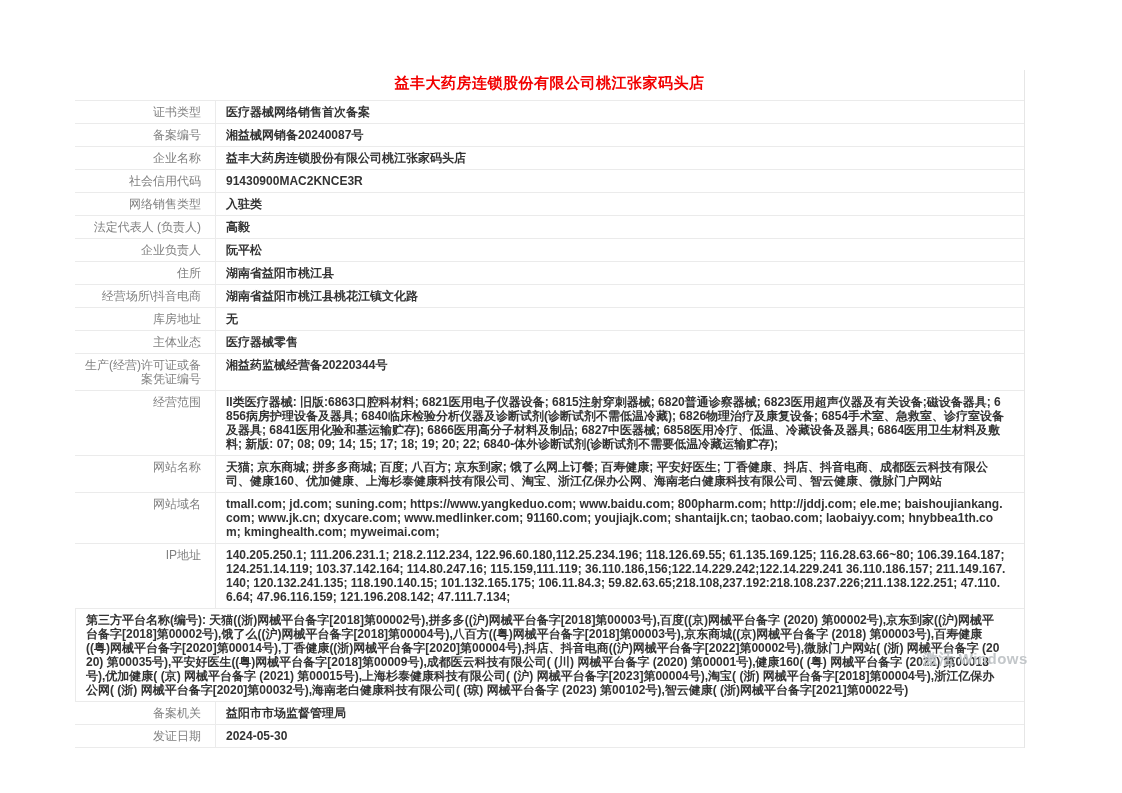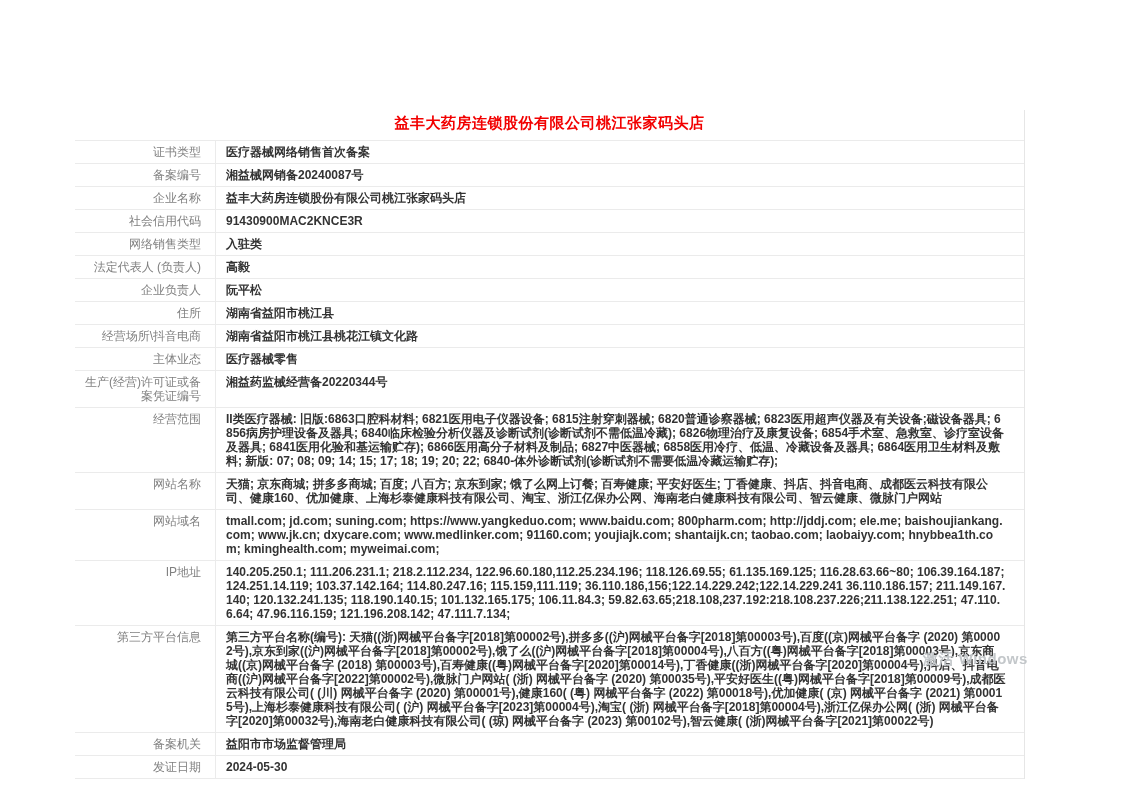--- a/index.html
+++ b/index.html
@@ -6,21 +6,20 @@
   body{
     width:1122px;height:793px;background:#ffffff;position:relative;overflow:hidden;
     font-family:"Liberation Sans","DejaVu Sans",sans-serif;
     -webkit-font-smoothing:antialiased;
   }
   .content{
     position:absolute;left:75px;top:70px;width:950px;
     border-right:1px solid #e6e6e6;
     box-sizing:border-box;
     background:#ffffff;
-    margin-top:40px;
   }
   .page-title{
     height:30px;line-height:26px;text-align:center;
     color:#f20000;font-size:15px;font-weight:bold;
     letter-spacing:0.5px;
   }
   .record-table{width:100%;}
   .row{
     display:flex;align-items:stretch;
     border-top:1px solid #ebebeb;
@@ -84,20 +83,24 @@
     </div>
     <div class="row">
       <div class="cell-label">住所</div>
       <div class="cell-value">湖南省益阳市桃江县</div>
     </div>
     <div class="row">
       <div class="cell-label">经营场所\抖音电商</div>
       <div class="cell-value">湖南省益阳市桃江县桃花江镇文化路</div>
     </div>
     <div class="row">
+      <div class="cell-label">库房地址</div>
+      <div class="cell-value">无</div>
+    </div>
+    <div class="row">
       <div class="cell-label">主体业态</div>
       <div class="cell-value">医疗器械零售</div>
     </div>
     <div class="row">
       <div class="cell-label">生产(经营)许可证或备案凭证编号</div>
       <div class="cell-value">湘益药监械经营备20220344号</div>
     </div>
     <div class="row">
       <div class="cell-label">经营范围</div>
       <div class="cell-value">II类医疗器械: 旧版:6863口腔科材料; 6821医用电子仪器设备; 6815注射穿刺器械; 6820普通诊察器械; 6823医用超声仪器及有关设备;磁设备器具; 6856病房护理设备及器具; 6840临床检验分析仪器及诊断试剂(诊断试剂不需低温冷藏); 6826物理治疗及康复设备; 6854手术室、急救室、诊疗室设备及器具; 6841医用化验和基运输贮存); 6866医用高分子材料及制品; 6827中医器械; 6858医用冷疗、低温、冷藏设备及器具; 6864医用卫生材料及敷料; 新版: 07; 08; 09; 14; 15; 17; 18; 19; 20; 22; 6840-体外诊断试剂(诊断试剂不需要低温冷藏运输贮存);</div>
@@ -108,21 +111,20 @@
     </div>
     <div class="row">
       <div class="cell-label">网站域名</div>
       <div class="cell-value">tmall.com; jd.com; suning.com; https://www.yangkeduo.com; www.baidu.com; 800pharm.com; http://jddj.com; ele.me; baishoujiankang.com; www.jk.cn; dxycare.com; www.medlinker.com; 91160.com; youjiajk.com; shantaijk.cn; taobao.com; laobaiyy.com; hnybbea1th.com; kminghealth.com; myweimai.com;</div>
     </div>
     <div class="row">
       <div class="cell-label">IP地址</div>
       <div class="cell-value">140.205.250.1; 111.206.231.1; 218.2.112.234, 122.96.60.180,112.25.234.196; 118.126.69.55; 61.135.169.125; 116.28.63.66~80; 106.39.164.187; 124.251.14.119; 103.37.142.164; 114.80.247.16; 115.159,111.119; 36.110.186,156;122.14.229.242;122.14.229.241 36.110.186.157; 211.149.167.140; 120.132.241.135; 118.190.140.15; 101.132.165.175; 106.11.84.3; 59.82.63.65;218.108,237.192:218.108.237.226;211.138.122.251; 47.110.6.64; 47.96.116.159; 121.196.208.142; 47.111.7.134;</div>
     </div>
     <div class="row">
-      <div class="cell-label">第三方平台信息</div>
       <div class="cell-value">第三方平台名称(编号): 天猫((浙)网械平台备字[2018]第00002号),拼多多((沪)网械平台备字[2018]第00003号),百度((京)网械平台备字 (2020) 第00002号),京东到家((沪)网械平台备字[2018]第00002号),饿了么((沪)网械平台备字[2018]第00004号),八百方((粤)网械平台备字[2018]第00003号),京东商城((京)网械平台备字 (2018) 第00003号),百寿健康((粤)网械平台备字[2020]第00014号),丁香健康((浙)网械平台备字[2020]第00004号),抖店、抖音电商((沪)网械平台备字[2022]第00002号),微脉门户网站( (浙) 网械平台备字 (2020) 第00035号),平安好医生((粤)网械平台备字[2018]第00009号),成都医云科技有限公司( (川) 网械平台备字 (2020) 第00001号),健康160( (粤) 网械平台备字 (2022) 第00018号),优加健康( (京) 网械平台备字 (2021) 第00015号),上海杉泰健康科技有限公司( (沪) 网械平台备字[2023]第00004号),淘宝( (浙) 网械平台备字[2018]第00004号),浙江亿保办公网( (浙) 网械平台备字[2020]第00032号),海南老白健康科技有限公司( (琼) 网械平台备字 (2023) 第00102号),智云健康( (浙)网械平台备字[2021]第00022号)</div>
     </div>
     <div class="row">
       <div class="cell-label">备案机关</div>
       <div class="cell-value">益阳市市场监督管理局</div>
     </div>
     <div class="row">
       <div class="cell-label">发证日期</div>
       <div class="cell-value">2024-05-30</div>
     </div>

